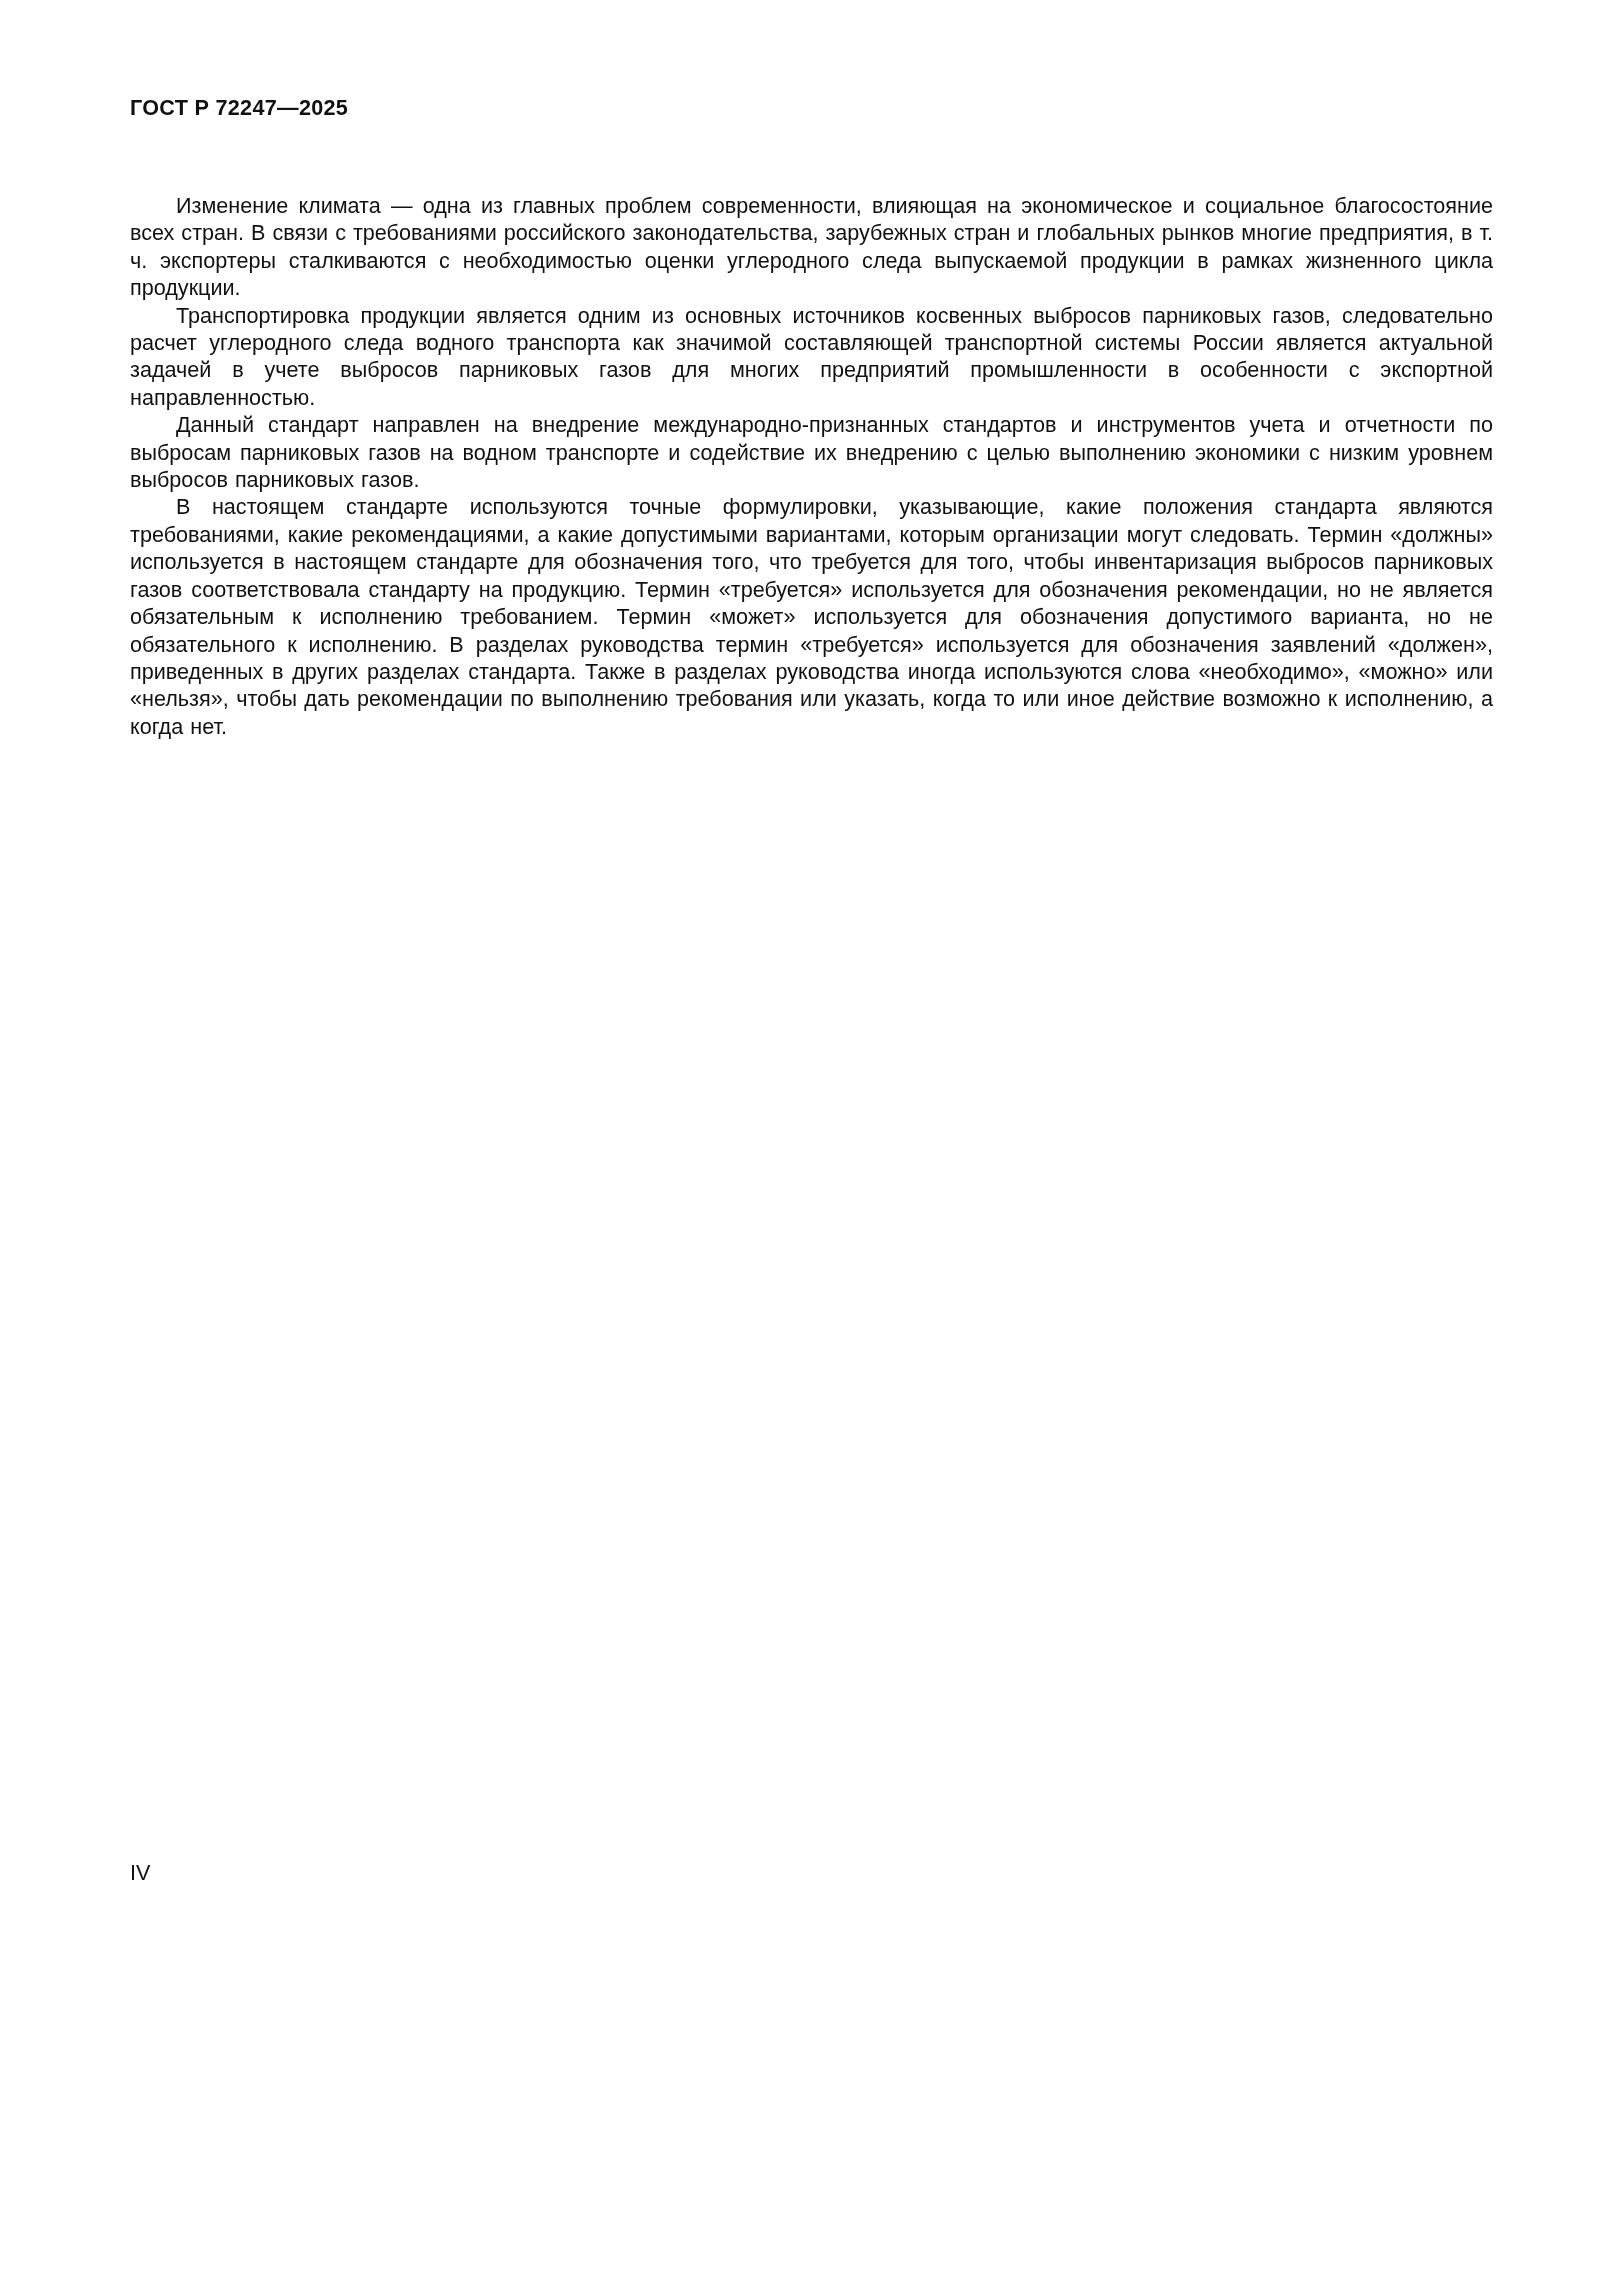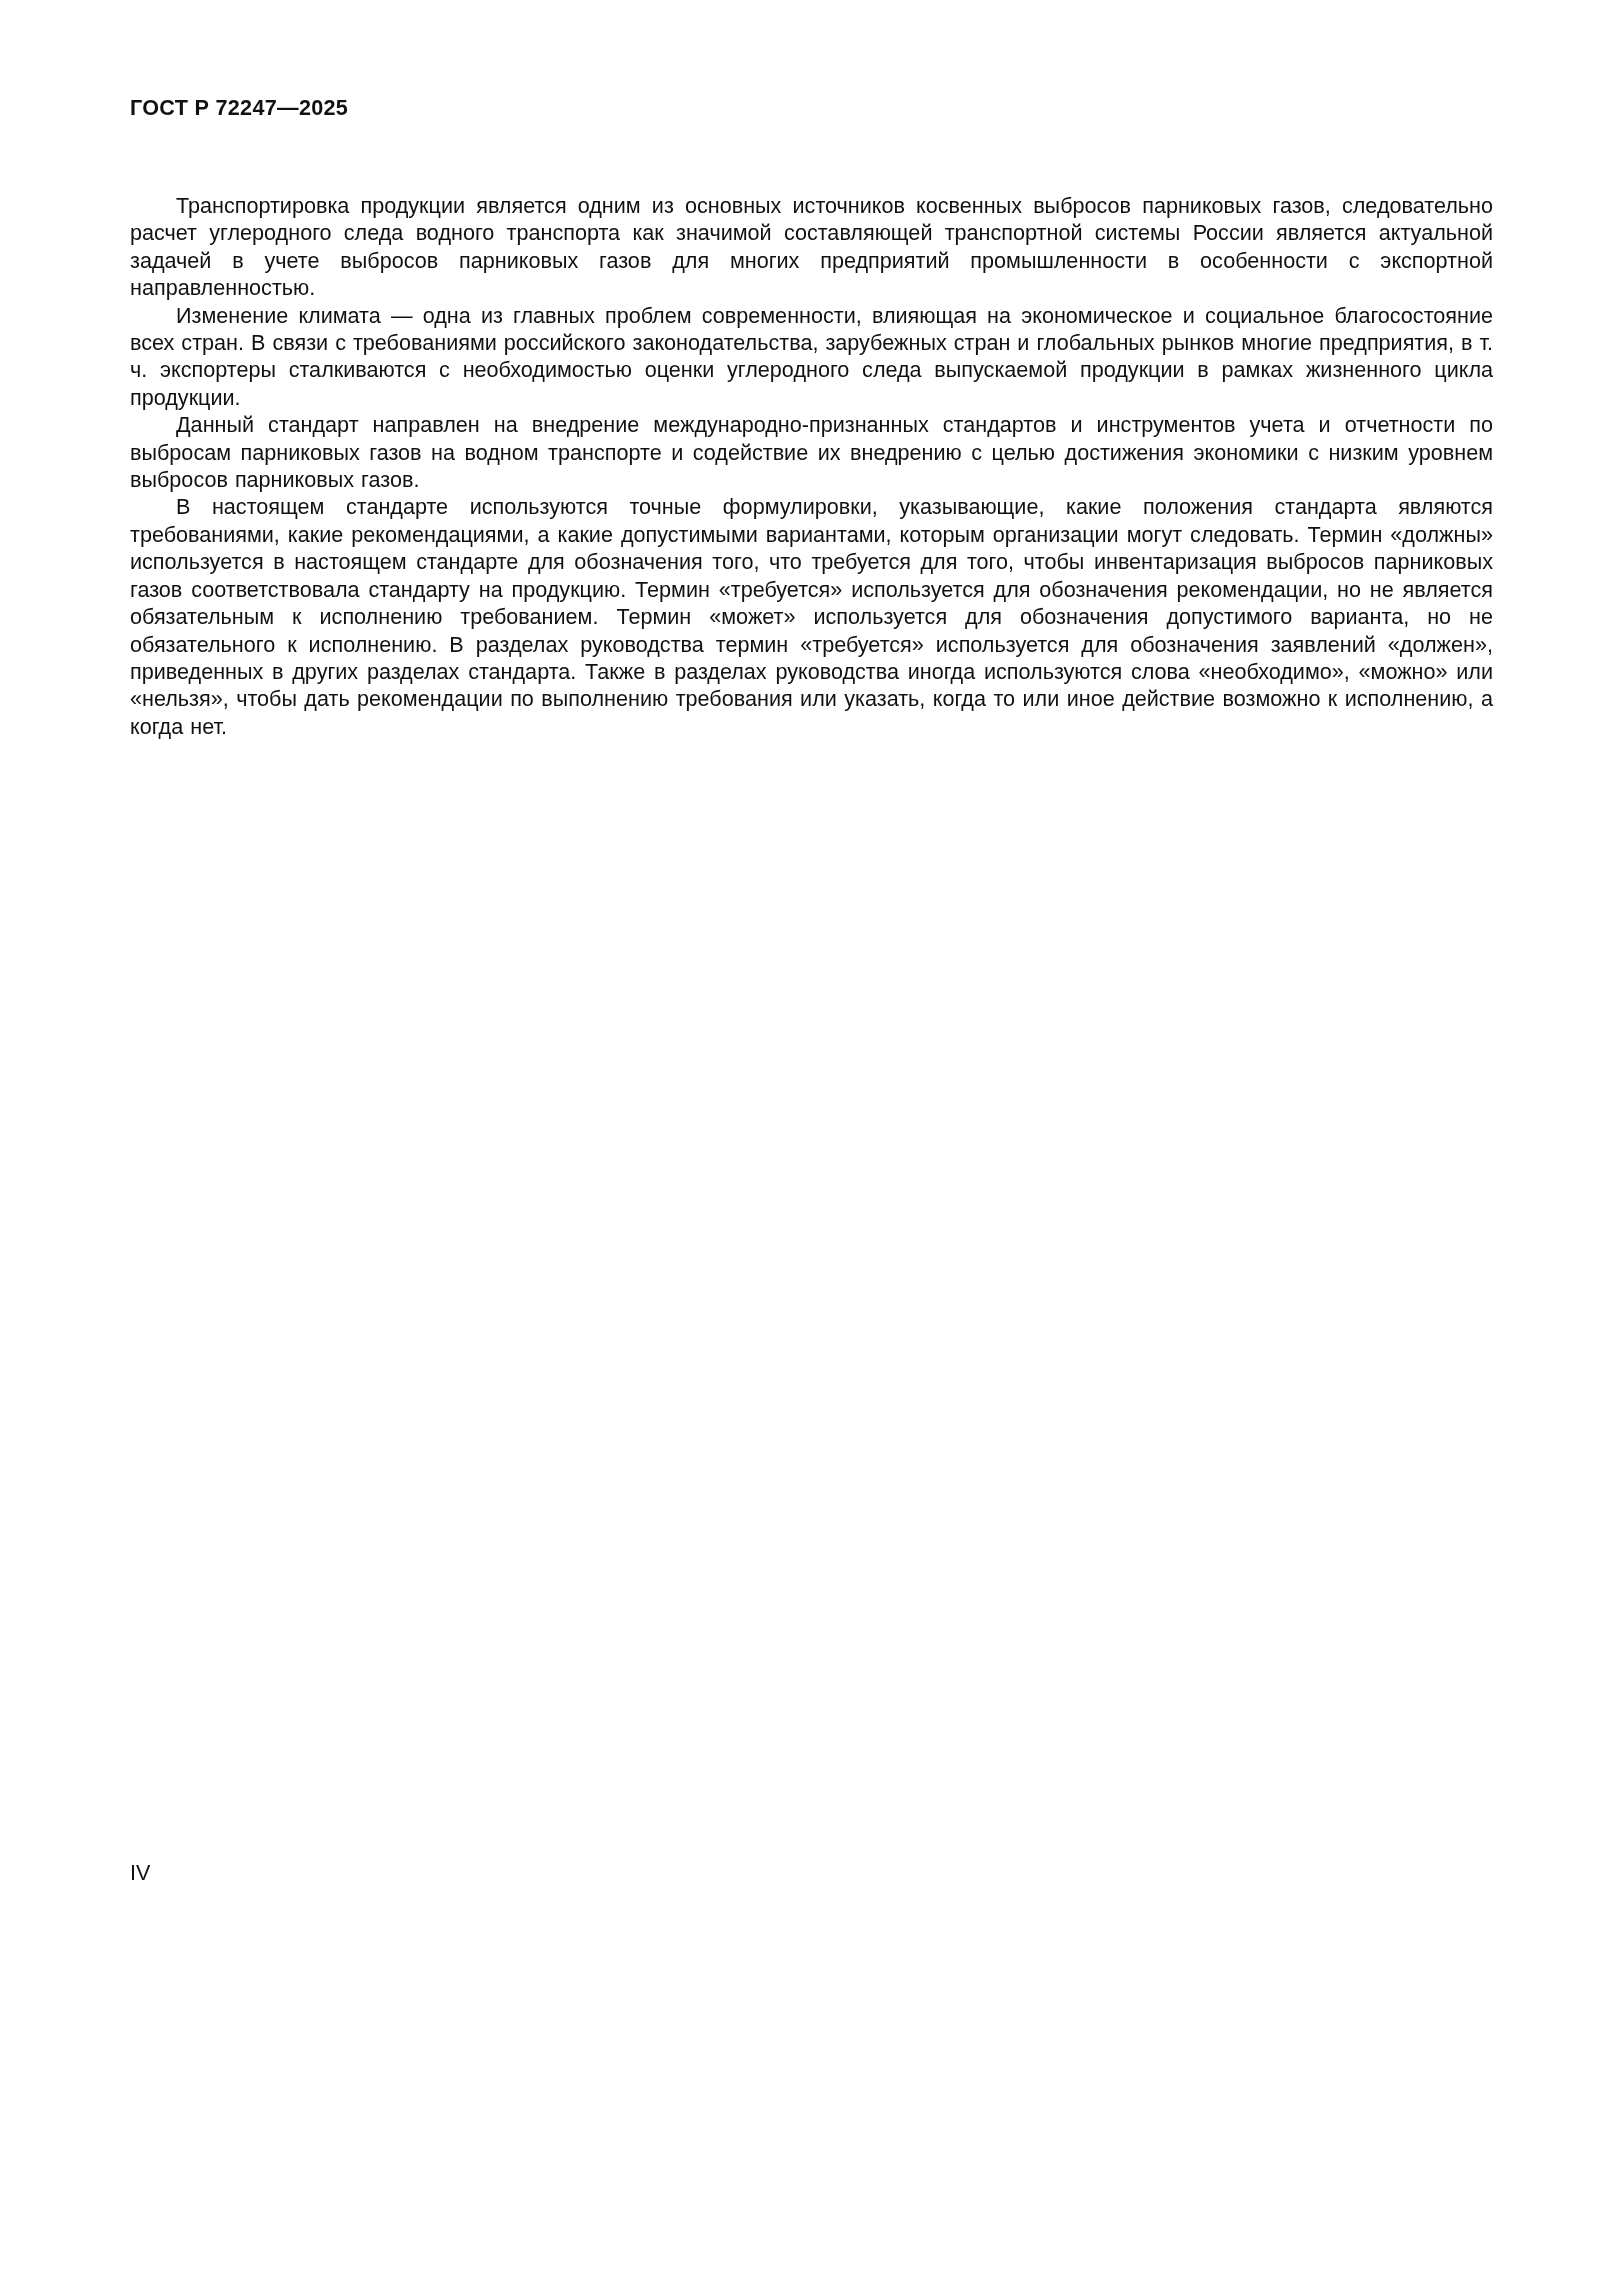--- a/index.html
+++ b/index.html
@@ -60,22 +60,22 @@
 </style>
 </head>
 <body>
 
 <div class="page">
 
   <div class="doc-header">ГОСТ Р 72247—2025</div>
 
 
   <div class="doc-body">
+    <p class="para">Изменение климата — одна из главных проблем современности, влияющая на экономическое и социальное благосостояние всех стран. В связи с требованиями российского законодательства, зарубежных стран и глобальных рынков многие предприятия, в т. ч. экспортеры сталкиваются с необходимостью оценки углеродного следа выпускаемой продукции в рамках жизненного цикла продукции.</p>
     <p class="para">Транспортировка продукции является одним из основных источников косвенных выбросов парниковых газов, следовательно расчет углеродного следа водного транспорта как значимой составляющей транспортной системы России является актуальной задачей в учете выбросов парниковых газов для многих предприятий промышленности в особенности с экспортной направленностью.</p>
-    <p class="para">Изменение климата — одна из главных проблем современности, влияющая на экономическое и социальное благосостояние всех стран. В связи с требованиями российского законодательства, зарубежных стран и глобальных рынков многие предприятия, в т. ч. экспортеры сталкиваются с необходимостью оценки углеродного следа выпускаемой продукции в рамках жизненного цикла продукции.</p>
-    <p class="para">Данный стандарт направлен на внедрение международно-признанных стандартов и инструментов учета и отчетности по выбросам парниковых газов на водном транспорте и содействие их внедрению с целью достижения экономики с низким уровнем выбросов парниковых газов.</p>
+    <p class="para">Данный стандарт направлен на внедрение международно-признанных стандартов и инструментов учета и отчетности по выбросам парниковых газов на водном транспорте и содействие их внедрению с целью выполнению экономики с низким уровнем выбросов парниковых газов.</p>
     <p class="para">В настоящем стандарте используются точные формулировки, указывающие, какие положения стандарта являются требованиями, какие рекомендациями, а какие допустимыми вариантами, которым организации могут следовать. Термин «должны» используется в настоящем стандарте для обозначения того, что требуется для того, чтобы инвентаризация выбросов парниковых газов соответствовала стандарту на продукцию. Термин «требуется» используется для обозначения рекомендации, но не является обязательным к исполнению требованием. Термин «может» используется для обозначения допустимого варианта, но не обязательного к исполнению. В разделах руководства термин «требуется» используется для обозначения заявлений «должен», приведенных в других разделах стандарта. Также в разделах руководства иногда используются слова «необходимо», «можно» или «нельзя», чтобы дать рекомендации по выполнению требования или указать, когда то или иное действие возможно к исполнению, а когда нет.</p>
   </div>
 
   <div class="page-number">IV</div>
 
 </div>
 
 
 </body></html>

